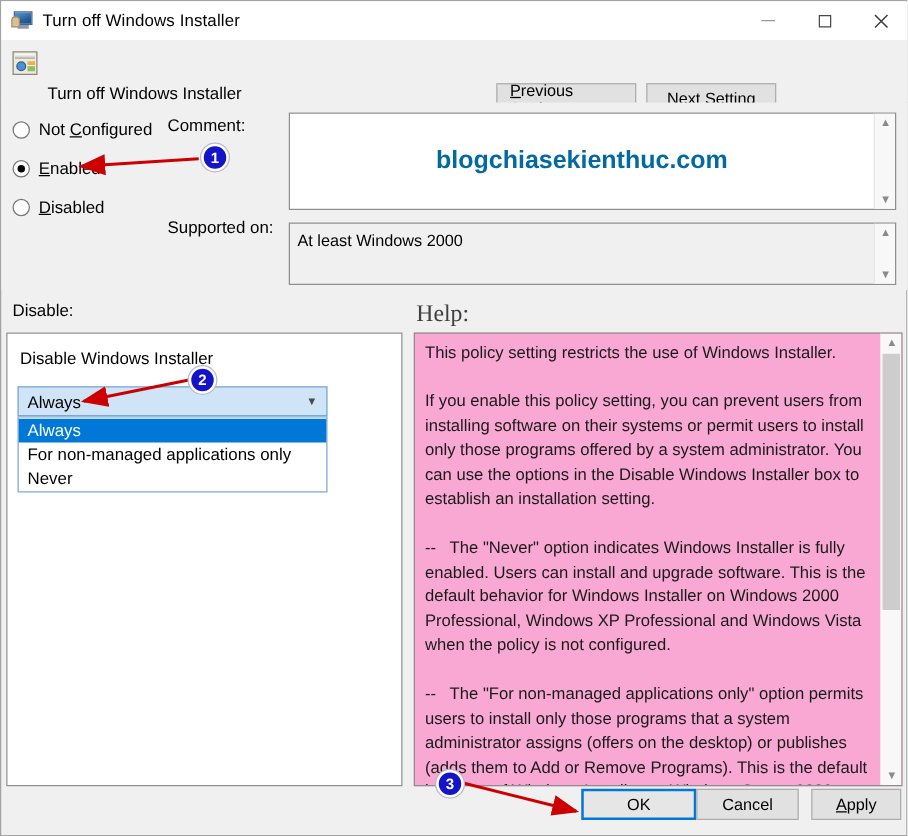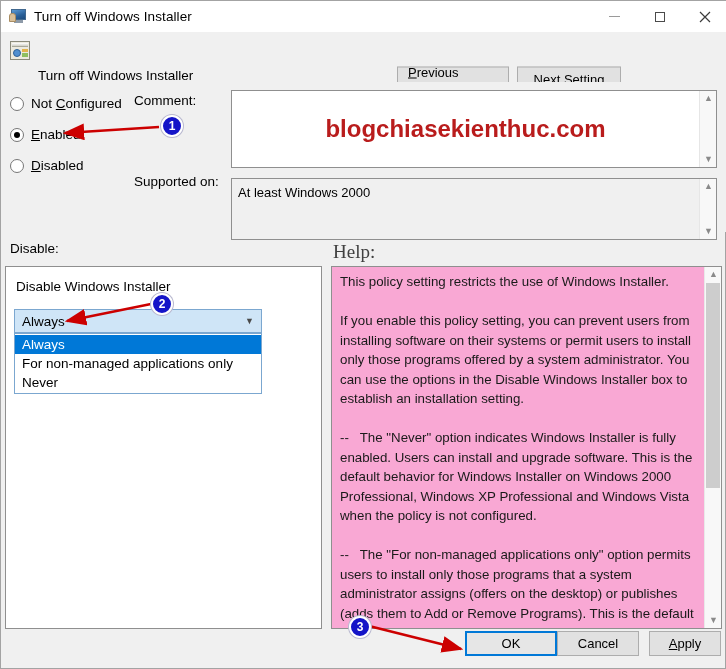--- a/index.html
+++ b/index.html
@@ -141,31 +141,31 @@
   }
   #label-comment      { left: 133px; top: 11px; }
   #label-supported-on { left: 133px; top: 92px; }
 
   .boxwrap { position: absolute; border: 1px solid #8f8f8f; }
   #comment-box {
     left: 230px; top: 8px; width: 486px; height: 78px;
     background: #ffffff;
   }
   #supported-box {
-    left: 230px; top: 96px; width: 486px; height: 62px;
+    left: 230px; top: 96px; width: 486px; height: 50px;
     background: #f0f0f0;
   }
   .box-inner {
     position: absolute; left: 0; top: 0; right: 17px; bottom: 0;
     overflow: hidden;
   }
   #comment-watermark {
     position: absolute; left: 50%; top: 50%;
     transform: translate(-50%,-50%);
-    color: #b91c1c; font-weight: bold; font-size: 24px;
+    color: #0369a1; font-weight: bold; font-size: 20px;
     white-space: nowrap;
     font-family: "Liberation Sans", sans-serif;
   }
   #supported-text {
     position: absolute; left: 6px; top: 6px;
     font-size: 13px; color: #000;
   }
   .vscroll {
     position: absolute; right: 0; top: 0; bottom: 0; width: 17px;
     background: #f8f8f8; border-left: 1px solid #e6e6e6;

